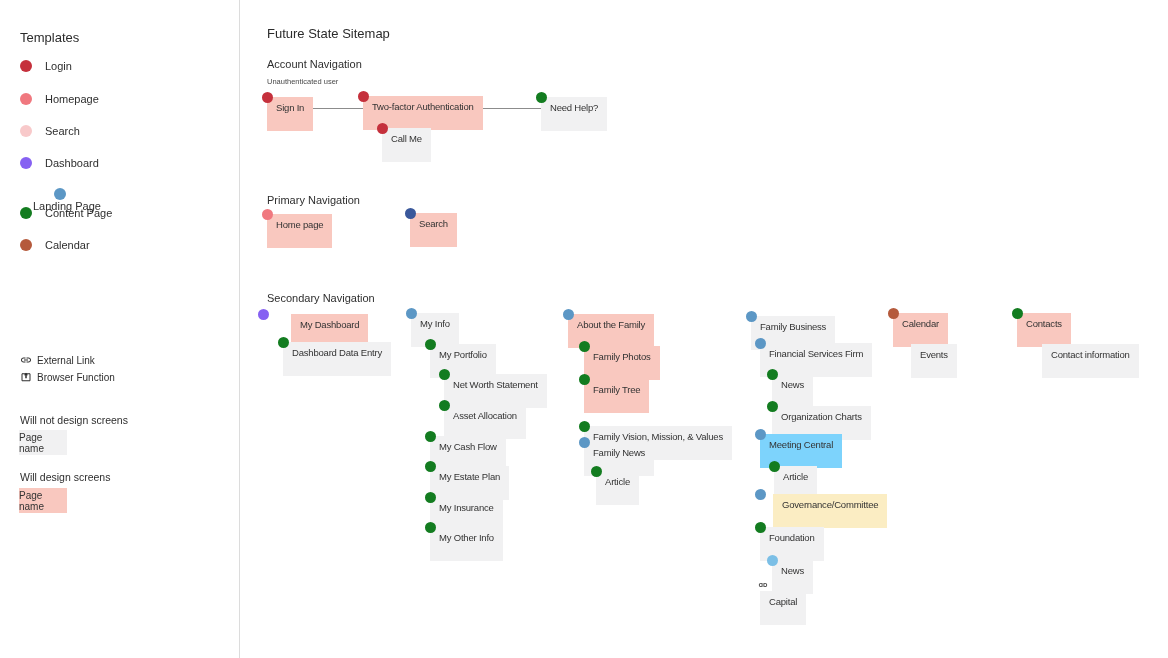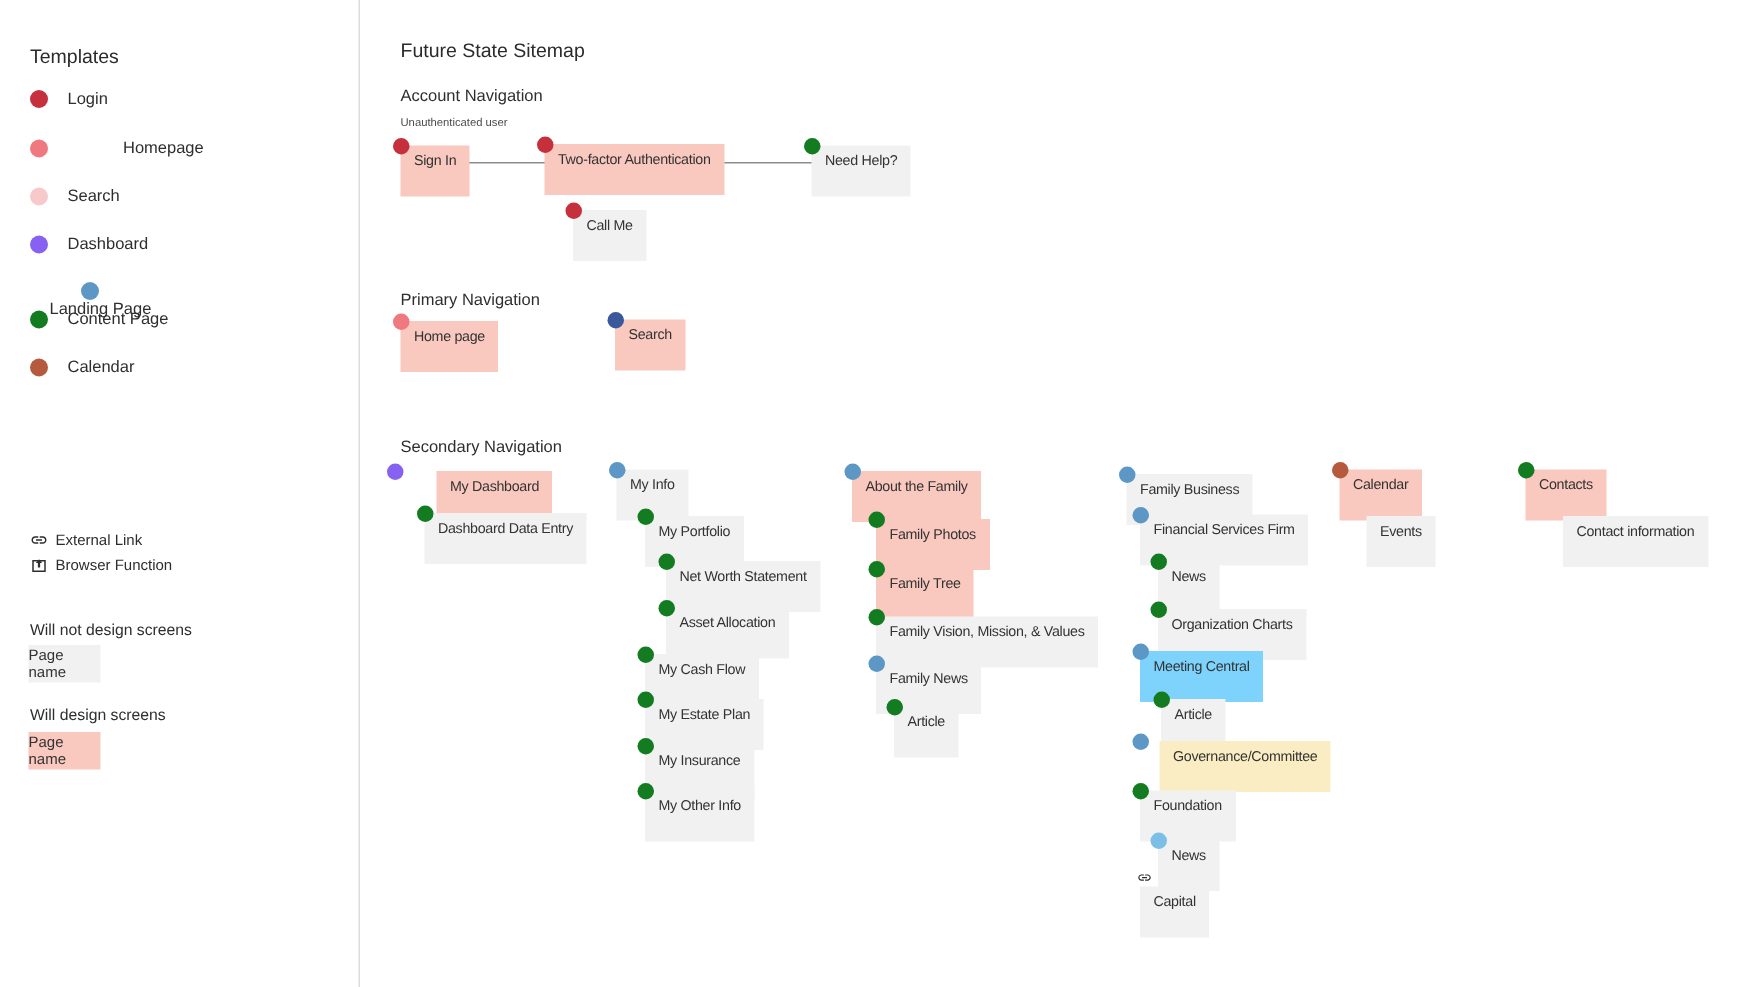--- a/index.html
+++ b/index.html
@@ -50,21 +50,21 @@
 
 <div class="app">
 
   <aside class="sidebar">
     <h1 class="sidebar-title">Templates</h1>
     <div id="legend">
         <div class="legend-item" style="top: 58px;">
           <span class="legend-dot" style="background:#c5303c"></span>
           <span class="legend-label">Login</span>
         </div>
-        <div class="legend-item" style="top: 91px; gap: 37px;">
+        <div class="legend-item" style="top: 91px;">
           <span class="legend-dot" style="background:#f0787f"></span>
           <span class="legend-label">Homepage</span>
         </div>
         <div class="legend-item" style="top: 123px;">
           <span class="legend-dot" style="background:#f8c9ca"></span>
           <span class="legend-label">Search</span>
         </div>
         <div class="legend-item" style="top: 155px;">
           <span class="legend-dot" style="background:#8661f2"></span>
           <span class="legend-label">Dashboard</span>
@@ -122,21 +122,21 @@
     <div id="nodes">
         <div class="connector" style="left: 291px; top: 108px; width: 269px;"></div>
         <div class="node" style="left: 267px; top: 97px;">
           <span class="ndot" style="background:#c5303c"></span>
           <div class="nbox" style="background:#f9c8bf">Sign In</div>
         </div>
         <div class="node" style="left: 363px; top: 96px;">
           <span class="ndot" style="background:#c5303c"></span>
           <div class="nbox" style="background:#f9c8bf">Two-factor Authentication</div>
         </div>
-        <div class="node" style="left: 382px; top: 140px;">
+        <div class="node" style="left: 382px; top: 128px;">
           <span class="ndot" style="background:#c5303c"></span>
           <div class="nbox" style="background:#f1f1f2">Call Me</div>
         </div>
         <div class="node" style="left: 541px; top: 97px;">
           <span class="ndot" style="background:#137c20"></span>
           <div class="nbox" style="background:#f1f1f2">Need Help?</div>
         </div>
         <div class="node" style="left: 267px; top: 214px;">
           <span class="ndot" style="background:#f0787f"></span>
           <div class="nbox" style="background:#f9c8bf">Home page</div>
@@ -190,21 +190,21 @@
           <div class="nbox" style="background:#f9c8bf">About the Family</div>
         </div>
         <div class="node" style="left: 584px; top: 346px;">
           <span class="ndot" style="background:#137c20"></span>
           <div class="nbox" style="background:#f9c8bf">Family Photos</div>
         </div>
         <div class="node" style="left: 584px; top: 379px;">
           <span class="ndot" style="background:#137c20"></span>
           <div class="nbox" style="background:#f9c8bf">Family Tree</div>
         </div>
-        <div class="node" style="left: 584px; top: 411px;">
+        <div class="node" style="left: 584px; top: 426px;">
           <span class="ndot" style="background:#137c20"></span>
           <div class="nbox" style="background:#f1f1f2">Family Vision, Mission, &amp; Values</div>
         </div>
         <div class="node" style="left: 584px; top: 442px;">
           <span class="ndot" style="background:#5c97c5"></span>
           <div class="nbox" style="background:#f1f1f2">Family News</div>
         </div>
         <div class="node" style="left: 596px; top: 471px;">
           <span class="ndot" style="background:#137c20"></span>
           <div class="nbox" style="background:#f1f1f2">Article</div>

